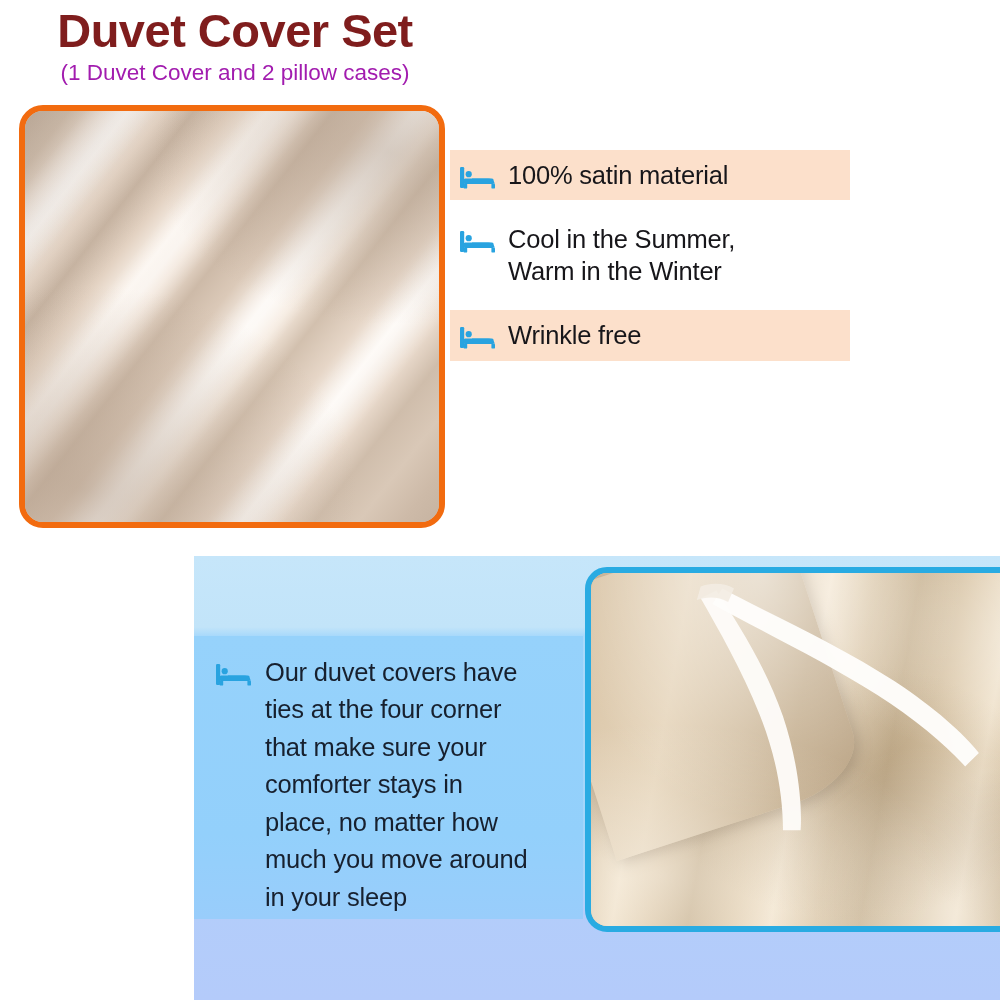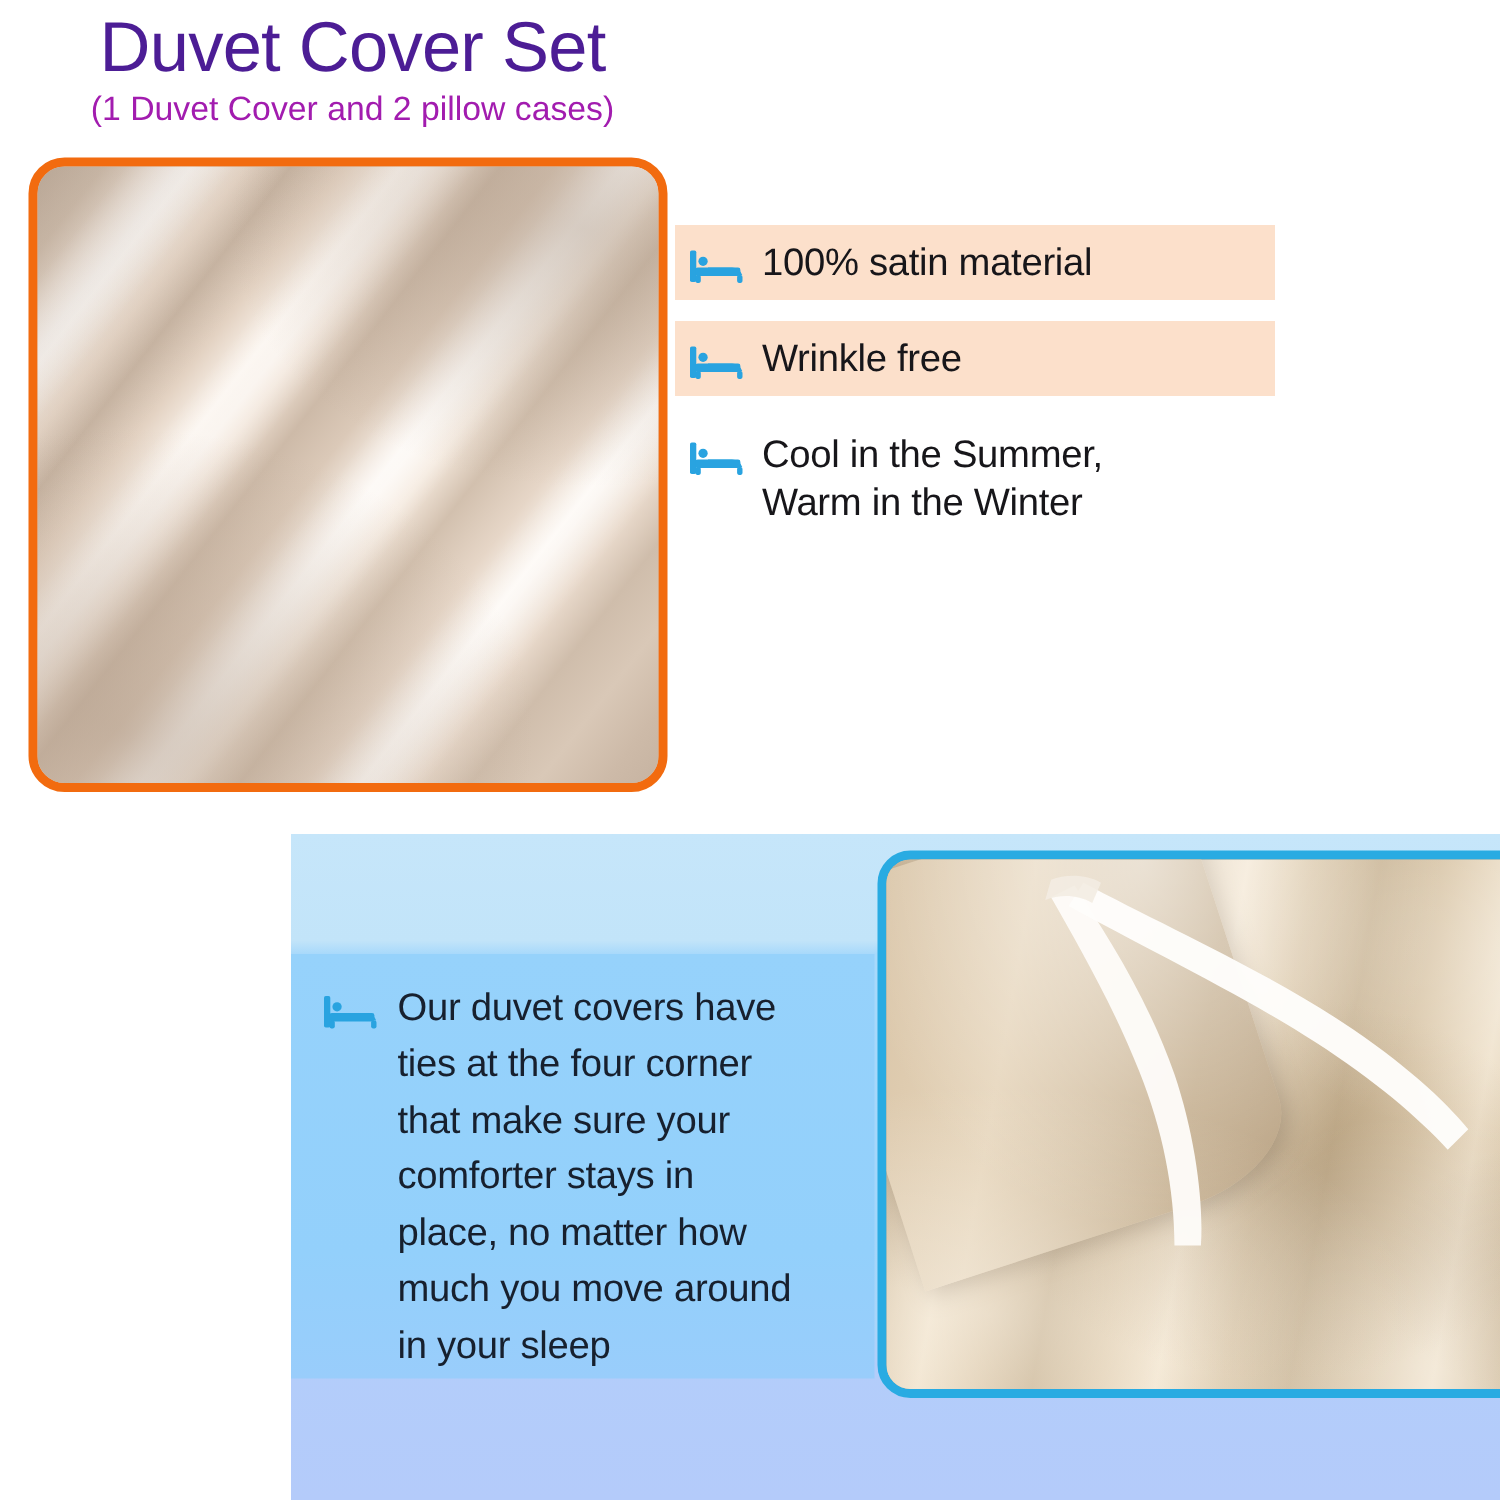--- a/index.html
+++ b/index.html
@@ -22,23 +22,23 @@
   
   #title-block {
     position: absolute;
     left: 0;
     top: 6px;
     width: 470px;
     text-align: center;
   }
   #main-title {
     font-size: 47px;
-    font-weight: 400;
+    font-weight: 700;
     letter-spacing: -0.5px;
-    color: #4c1d95;
+    color: #7f1d1d;
     line-height: 1.05;
     margin: 0;
     padding: 0;
     white-space: nowrap;
   }
   #subtitle {
     font-size: 22.5px;
     font-weight: 400;
     color: #a21caf;
     line-height: 1.1;
@@ -286,43 +286,43 @@
         <rect x="3.6" y="14.4" width="30" height="5.6" rx="1.6" fill="#29a3e0"></rect>
         <path d="M12 14.4 h15.6 a7.2 7.2 0 0 1 7.2 5 h-22.8 z" fill="#29a3e0"></path>
         <circle cx="8.7" cy="10.2" r="3.1" fill="#29a3e0"></circle>
         <rect x="31.4" y="19.4" width="3.6" height="5.2" rx="1.2" fill="#29a3e0"></rect>
         <rect x="3.6" y="19.4" width="3.6" height="5.2" rx="1.2" fill="#29a3e0"></rect>
       </svg>
       <div class="feature-text">100% satin material</div>
     </div>
 
 
+    <div class="feature-row plain">
+      <svg class="bed-icon" viewBox="0 0 36 26">
+        <rect x="0" y="3" width="4.2" height="21" rx="1.2" fill="#29a3e0"></rect>
+        <rect x="3.6" y="14.4" width="30" height="5.6" rx="1.6" fill="#29a3e0"></rect>
+        <path d="M12 14.4 h15.6 a7.2 7.2 0 0 1 7.2 5 h-22.8 z" fill="#29a3e0"></path>
+        <circle cx="8.7" cy="10.2" r="3.1" fill="#29a3e0"></circle>
+        <rect x="31.4" y="19.4" width="3.6" height="5.2" rx="1.2" fill="#29a3e0"></rect>
+        <rect x="3.6" y="19.4" width="3.6" height="5.2" rx="1.2" fill="#29a3e0"></rect>
+      </svg>
+      <div class="feature-text">Cool in the Summer,
+Warm in the Winter</div>
+    </div>
+
     <div class="feature-row hl">
       <svg class="bed-icon" viewBox="0 0 36 26">
         <rect x="0" y="3" width="4.2" height="21" rx="1.2" fill="#29a3e0"></rect>
         <rect x="3.6" y="14.4" width="30" height="5.6" rx="1.6" fill="#29a3e0"></rect>
         <path d="M12 14.4 h15.6 a7.2 7.2 0 0 1 7.2 5 h-22.8 z" fill="#29a3e0"></path>
         <circle cx="8.7" cy="10.2" r="3.1" fill="#29a3e0"></circle>
         <rect x="31.4" y="19.4" width="3.6" height="5.2" rx="1.2" fill="#29a3e0"></rect>
         <rect x="3.6" y="19.4" width="3.6" height="5.2" rx="1.2" fill="#29a3e0"></rect>
       </svg>
       <div class="feature-text">Wrinkle free</div>
-    </div>
-
-    <div class="feature-row plain">
-      <svg class="bed-icon" viewBox="0 0 36 26">
-        <rect x="0" y="3" width="4.2" height="21" rx="1.2" fill="#29a3e0"></rect>
-        <rect x="3.6" y="14.4" width="30" height="5.6" rx="1.6" fill="#29a3e0"></rect>
-        <path d="M12 14.4 h15.6 a7.2 7.2 0 0 1 7.2 5 h-22.8 z" fill="#29a3e0"></path>
-        <circle cx="8.7" cy="10.2" r="3.1" fill="#29a3e0"></circle>
-        <rect x="31.4" y="19.4" width="3.6" height="5.2" rx="1.2" fill="#29a3e0"></rect>
-        <rect x="3.6" y="19.4" width="3.6" height="5.2" rx="1.2" fill="#29a3e0"></rect>
-      </svg>
-      <div class="feature-text">Cool in the Summer,
-Warm in the Winter</div>
     </div>
 
   </div>
 
   <div id="bottom-panel">
 
     <div id="tie-text-block">
       <svg class="bed-icon" viewBox="0 0 36 26">
         <rect x="0" y="3" width="4.2" height="21" rx="1.2" fill="#29a3e0"></rect>
         <rect x="3.6" y="14.4" width="30" height="5.6" rx="1.6" fill="#29a3e0"></rect>

